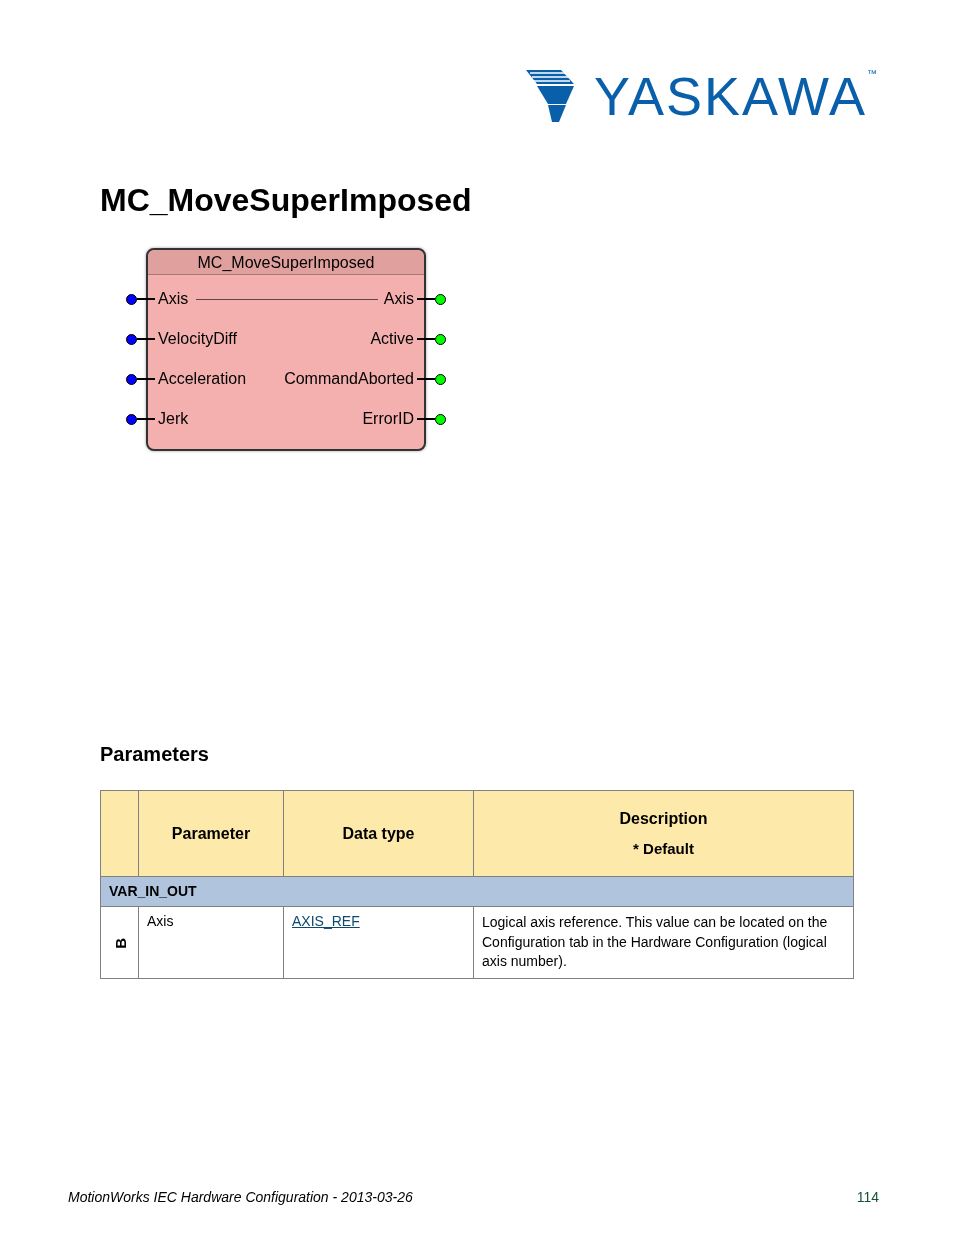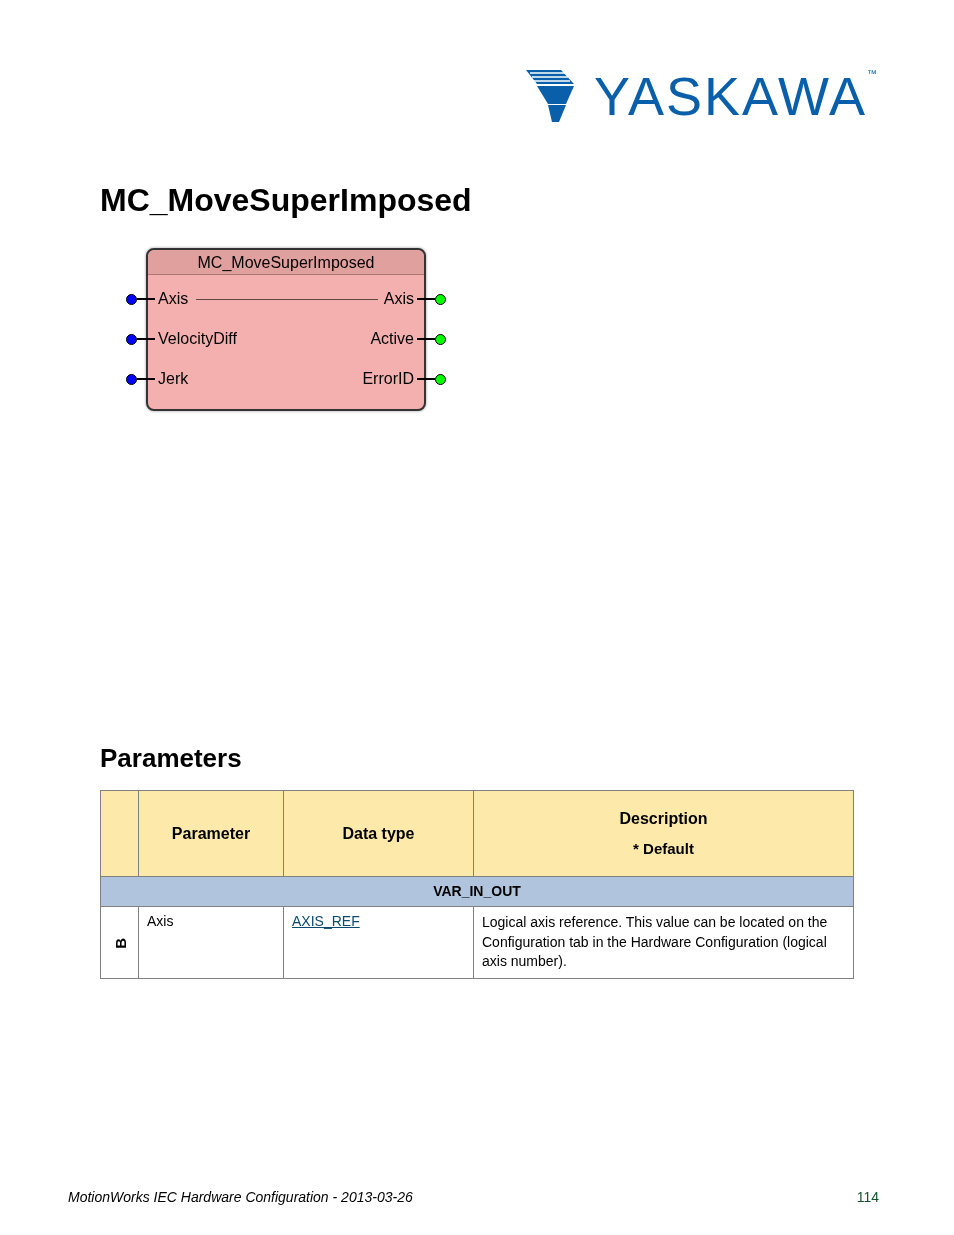--- a/index.html
+++ b/index.html
@@ -114,21 +114,21 @@
     flex-shrink: 0;
   }
   .dot.blue { background: #0000ff; }
   .dot.green { background: #00ff00; }
   .in-label { padding-left: 2px; z-index: 1; }
   .out-label { padding-right: 2px; z-index: 1; text-align: right; }
   .section-parameters {
     position: absolute;
     top: 743px;
     left: 100px;
-    font-size: 26px;
+    font-size: 20px;
     font-weight: bold;
   }
   .table-wrap {
     position: absolute;
     top: 790px;
     left: 100px;
     width: 754px;
   }
   table {
     width: 100%;
@@ -149,21 +149,20 @@
     text-align: center;
     height: 86px;
     vertical-align: middle;
   }
   thead th .small { font-size: 15px; font-weight: bold; display: block; margin-top: 12px; }
   .varinout-row td {
     background: #b0c4de;
     height: 30px;
     font-weight: bold;
     font-size: 14px;
-    text-align: center;
   }
   .col-io { width: 38px; }
   .col-param { width: 145px; }
   .col-type { width: 190px; }
   .col-desc { }
   .vertical-text {
     writing-mode: vertical-rl;
     transform: rotate(180deg);
     text-align: center;
     font-weight: bold;
@@ -232,20 +231,32 @@
             <span class="dot green"></span>
           </div>
       </div>
       <div class="fb-row">
         <div class="pin-left">
             <span class="dot blue"></span>
             <span class="conn-line-l"></span>
           </div>
         <span class="in-label">VelocityDiff</span>
         <span class="out-label">Active</span>
+        <div class="pin-right">
+            <span class="conn-line-r"></span>
+            <span class="dot green"></span>
+          </div>
+      </div>
+      <div class="fb-row">
+        <div class="pin-left">
+            <span class="dot blue"></span>
+            <span class="conn-line-l"></span>
+          </div>
+        <span class="in-label">Acceleration</span>
+        <span class="out-label">CommandAborted</span>
         <div class="pin-right">
             <span class="conn-line-r"></span>
             <span class="dot green"></span>
           </div>
       </div>
       <div class="fb-row">
         <div class="pin-left">
             <span class="dot blue"></span>
             <span class="conn-line-l"></span>
           </div>

